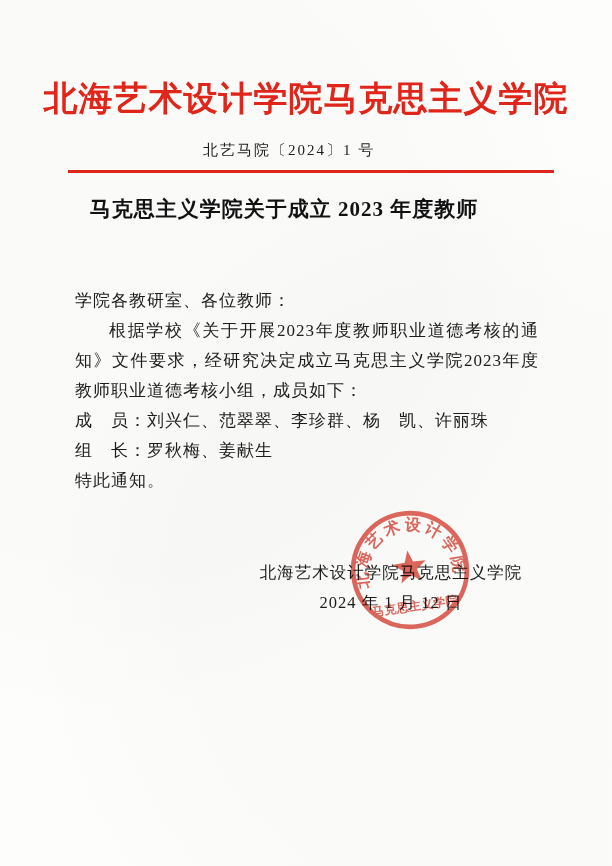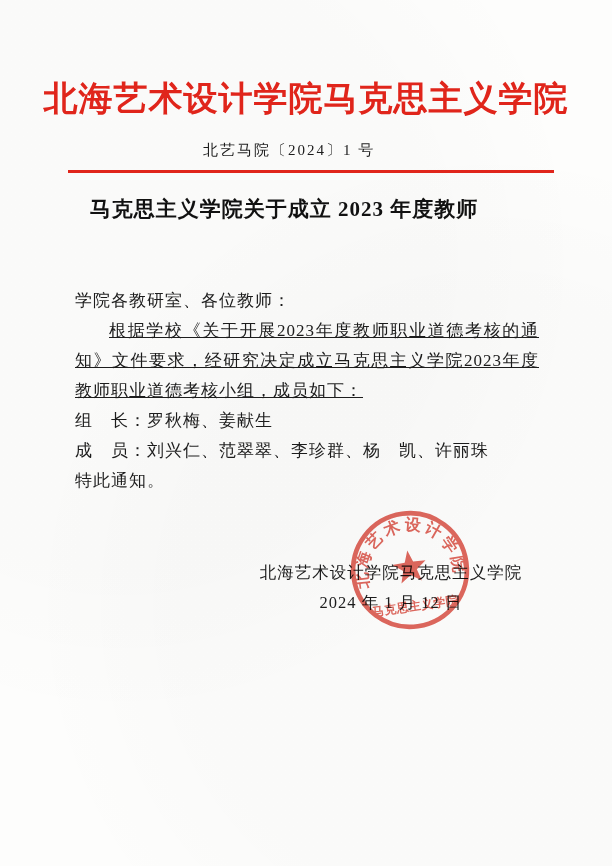--- a/index.html
+++ b/index.html
@@ -35,21 +35,21 @@
     position:absolute;top:194px;left:0;width:568px;
     text-align:center;font-size:21px;font-weight:bold;
     line-height:31px;letter-spacing:1px;color:#111;
   }
   .body-text{
     position:absolute;top:286px;left:75px;width:464px;
     font-size:17px;line-height:30px;letter-spacing:1px;
     text-align:justify;
   }
   .body-text p{margin:0;}
-  .para-indent{text-indent:2em;text-decoration:underline;}
+  .para-indent{text-indent:2em;}
   .role-line{margin-left:2em;}
   .closing-line{margin-left:2em;}
   .signature{
     position:absolute;top:558px;left:230px;width:322px;
     text-align:center;font-size:16.5px;line-height:30px;letter-spacing:1px;
   }
   .signature .sig-org{white-space:nowrap;}
   .seal{
     position:absolute;top:508px;left:348px;width:124px;height:124px;
     opacity:0.82;mix-blend-mode:multiply;
@@ -68,22 +68,22 @@
 
   <div class="red-rule"></div>
 
   <div class="doc-title">
     <div>马克思主义学院关于成立 2023 年度教师</div>
   </div>
 
   <div class="body-text">
     <p>学院各教研室、各位教师：</p>
     <p class="para-indent">根据学校《关于开展2023年度教师职业道德考核的通知》文件要求，经研究决定成立马克思主义学院2023年度教师职业道德考核小组，成员如下：</p>
+    <p class="role-line"><span>成　员：</span><span>刘兴仁、范翠翠、李珍群、杨　凯、许丽珠</span></p>
     <p class="role-line"><span>组　长：</span><span>罗秋梅、姜献生</span></p>
-    <p class="role-line"><span>成　员：</span><span>刘兴仁、范翠翠、李珍群、杨　凯、许丽珠</span></p>
     <p class="closing-line">特此通知。</p>
   </div>
 
   <div class="signature">
     <div class="sig-org">北海艺术设计学院马克思主义学院</div>
     <div class="sig-date">2024 年 1 月 12 日</div>
   </div>
 
   <svg class="seal" viewBox="0 0 120 120" xmlns="http://www.w3.org/2000/svg" aria-hidden="true">
     <defs>

